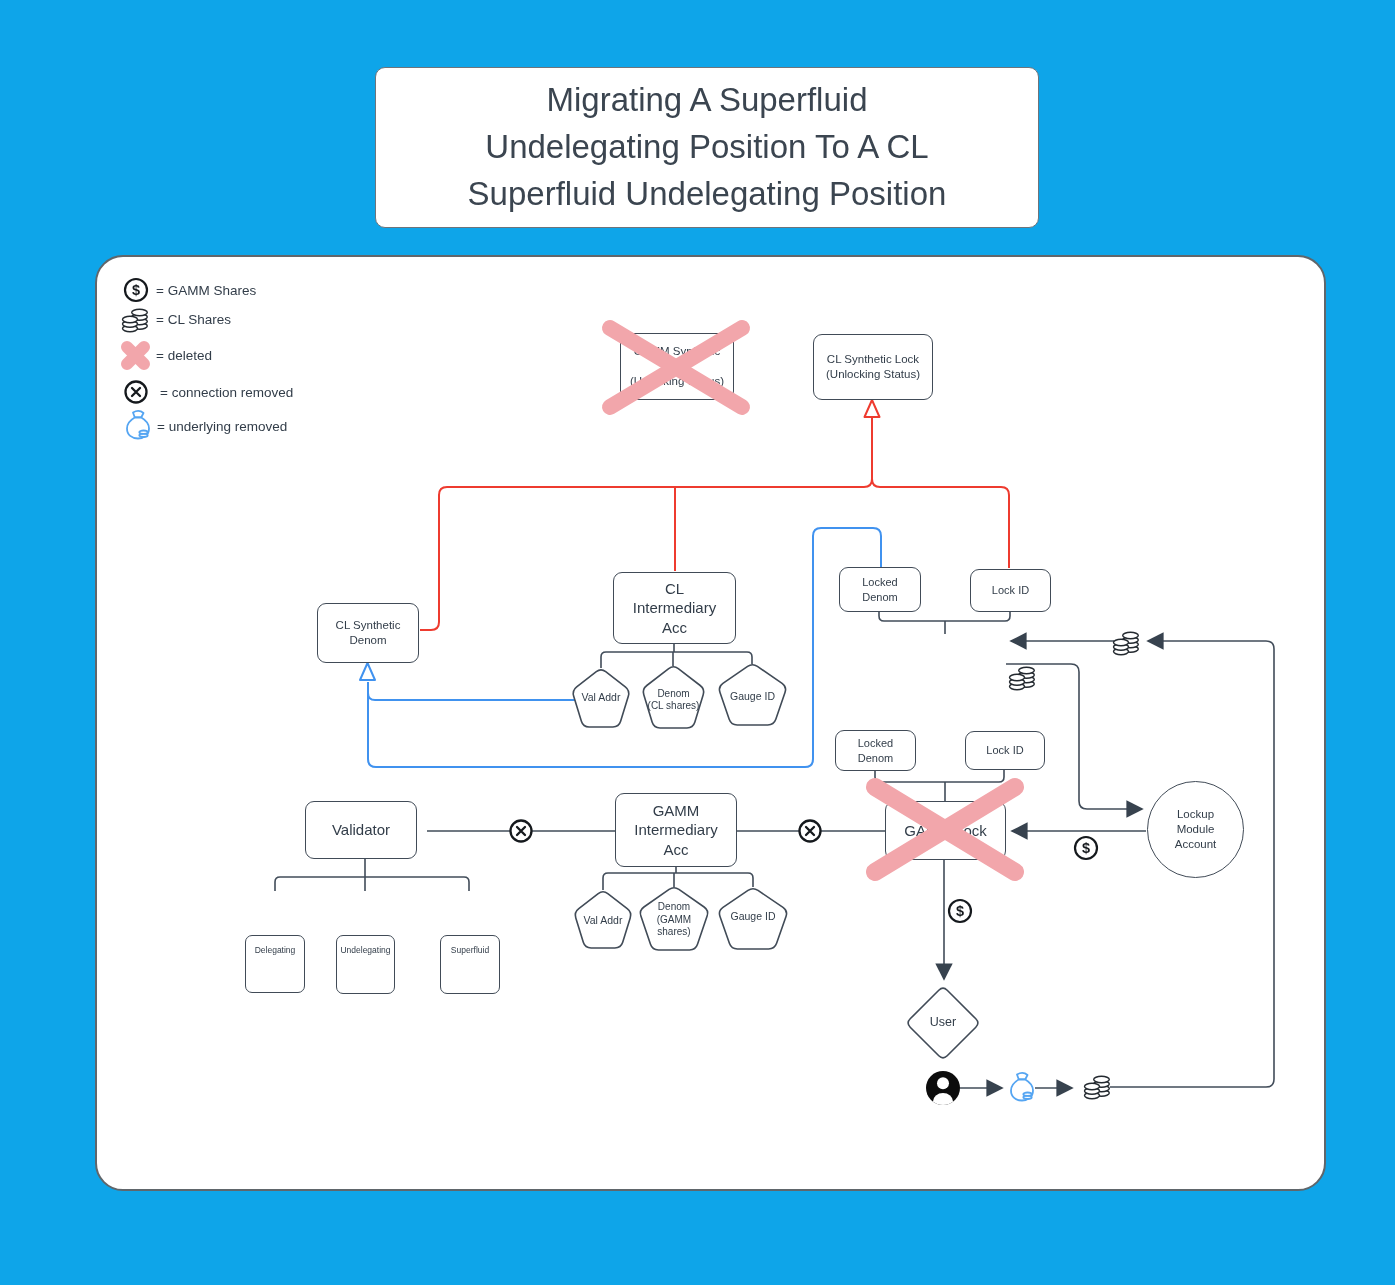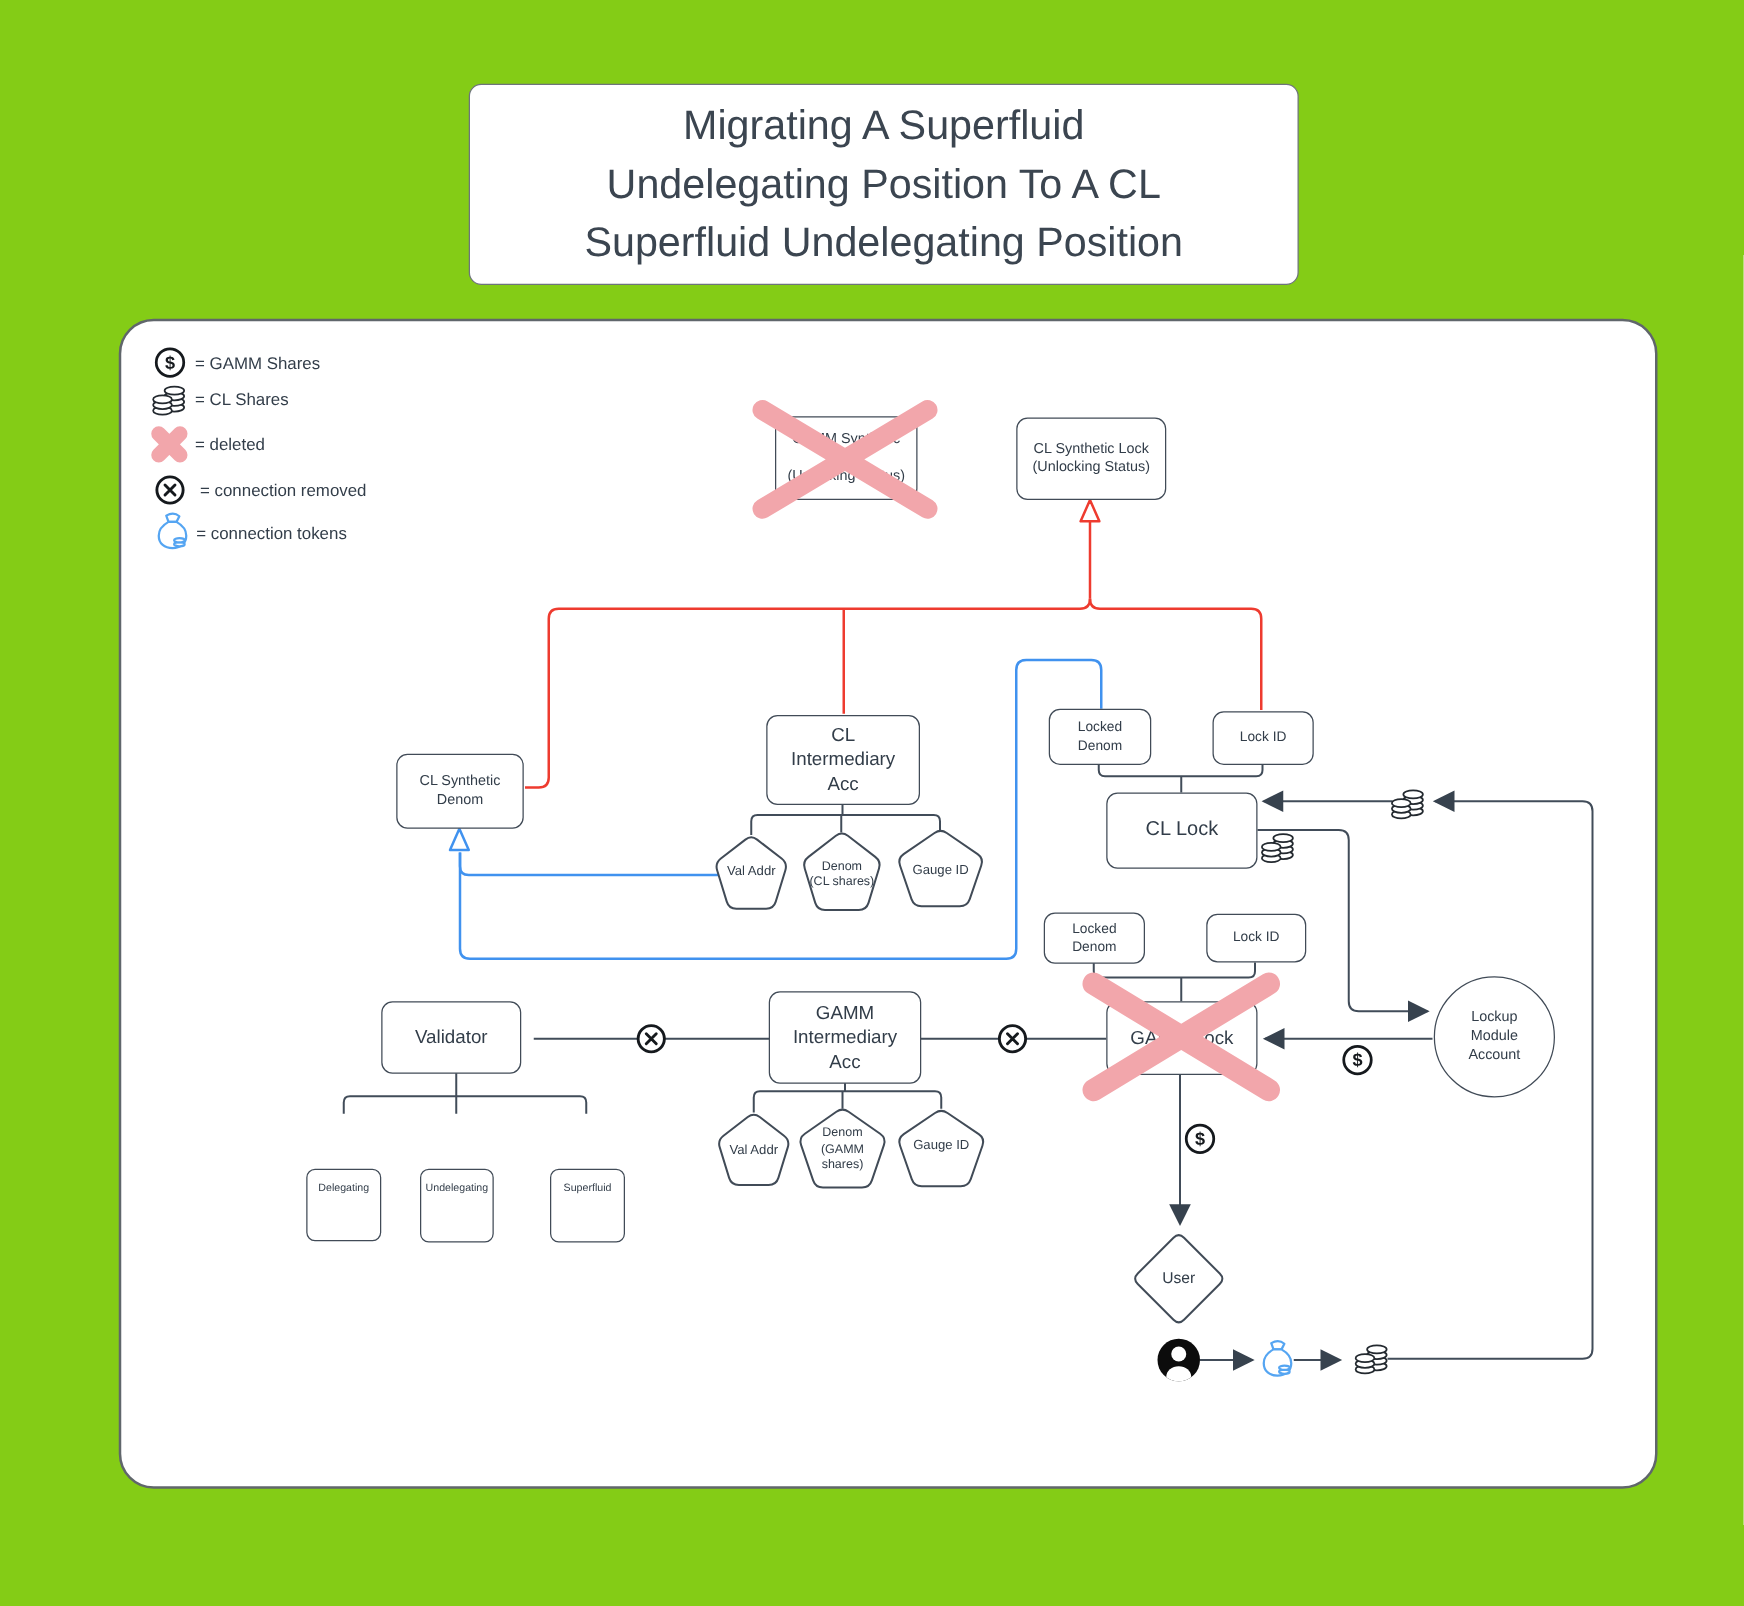--- a/index.html
+++ b/index.html
@@ -1,16 +1,16 @@
 <!DOCTYPE html>
 <html><head>
 <meta charset="utf-8">
 <style>
   html,body{margin:0;padding:0;background:#fff;}
-  #stage{position:relative;width:1395px;height:1285px;background:#84cc16;
+  #stage{position:relative;width:1395px;height:1285px;background:#0ea5e9;
          font-family:"Liberation Sans",sans-serif;overflow:hidden;}
   svg.layer{position:absolute;left:0;top:0;pointer-events:none;}
   .node{position:absolute;box-sizing:border-box;border:1.6px solid #414b57;border-radius:9px;
         background:#fff;color:#323d49;display:flex;align-items:center;justify-content:center;
         text-align:center;white-space:pre-line;line-height:1.3;}
   .plain{position:absolute;box-sizing:border-box;color:#323d49;display:flex;align-items:center;
         justify-content:center;text-align:center;white-space:pre-line;line-height:1.25;}
   .legend-label{position:absolute;color:#323d49;font-size:13.5px;display:flex;align-items:center;
         white-space:pre;}
   #container-frame{position:absolute;left:95px;top:255px;width:1231px;height:936px;
@@ -90,21 +90,20 @@
   <div class="node" style="left:813px;top:334px;width:120px;height:66px;font-size:11.5px;">CL Synthetic Lock
 (Unlocking Status)</div>
   <div class="node" style="left:317px;top:603px;width:102px;height:60px;font-size:11.5px;">CL Synthetic
 Denom</div>
   <div class="node" style="left:613px;top:572px;width:123px;height:72px;font-size:15px;">CL
 Intermediary
 Acc</div>
   <div class="node" style="left:839px;top:567px;width:82px;height:45px;font-size:11px;">Locked
 Denom</div>
   <div class="node" style="left:970px;top:569px;width:81px;height:43px;font-size:11px;">Lock ID</div>
-  <div class="node" style="left:885px;top:634px;width:121px;height:61px;font-size:16px;">CL Lock</div>
   <div class="node" style="left:835px;top:730px;width:81px;height:41px;font-size:11px;">Locked
 Denom</div>
   <div class="node" style="left:965px;top:731px;width:80px;height:39px;font-size:11px;">Lock ID</div>
   <div class="node" style="left:885px;top:801px;width:121px;height:59px;font-size:15px;">GAMM Lock</div>
   <div class="node" style="left:305px;top:801px;width:112px;height:58px;font-size:15px;">Validator</div>
   <div class="node toplab" style="left:245px;top:891px;width:60px;height:58px;font-size:8.5px;border-radius:7px;">Delegating</div>
   <div class="node toplab" style="left:336px;top:891px;width:59px;height:59px;font-size:8.5px;border-radius:7px;">Undelegating</div>
   <div class="node toplab" style="left:440px;top:891px;width:60px;height:59px;font-size:8.5px;border-radius:7px;">Superfluid</div>
   <div class="node" style="left:615px;top:793px;width:122px;height:74px;font-size:15px;">GAMM
 Intermediary
@@ -121,21 +120,21 @@
   <div class="plain" style="left:644px;top:901px;width:60px;height:38px;font-size:10px;">Denom
 (GAMM
 shares)</div>
   <div class="plain" style="left:723px;top:907px;width:60px;height:20px;font-size:10.5px;">Gauge ID</div>
   <div class="plain" style="left:913px;top:1013px;width:60px;height:20px;font-size:12.5px;">User</div>
 
   <div class="legend-label" style="left:156px;top:280px;height:20px;">= GAMM Shares</div>
   <div class="legend-label" style="left:156px;top:309px;height:20px;">= CL Shares</div>
   <div class="legend-label" style="left:156px;top:345px;height:20px;">= deleted</div>
   <div class="legend-label" style="left:160px;top:382px;height:20px;">= connection removed</div>
-  <div class="legend-label" style="left:157px;top:416px;height:20px;">= connection tokens</div>
+  <div class="legend-label" style="left:157px;top:416px;height:20px;">= underlying removed</div>
 
   <svg class="layer" width="1395" height="1285">
     <defs>
       <g id="ic-dollar">
         <circle r="11" fill="#fff" stroke="#15191d" stroke-width="2.2"></circle>
         <text y="5" text-anchor="middle" font-size="14.5" font-weight="bold" fill="#15191d" font-family="Liberation Sans, sans-serif">$</text>
       </g>
       <g id="ic-xcircle">
         <circle r="10.5" fill="#fff" stroke="#15191d" stroke-width="2.3"></circle>
         <path d="M-4,-4 L4,4 M4,-4 L-4,4" stroke="#15191d" stroke-width="2.3" stroke-linecap="round"></path>

